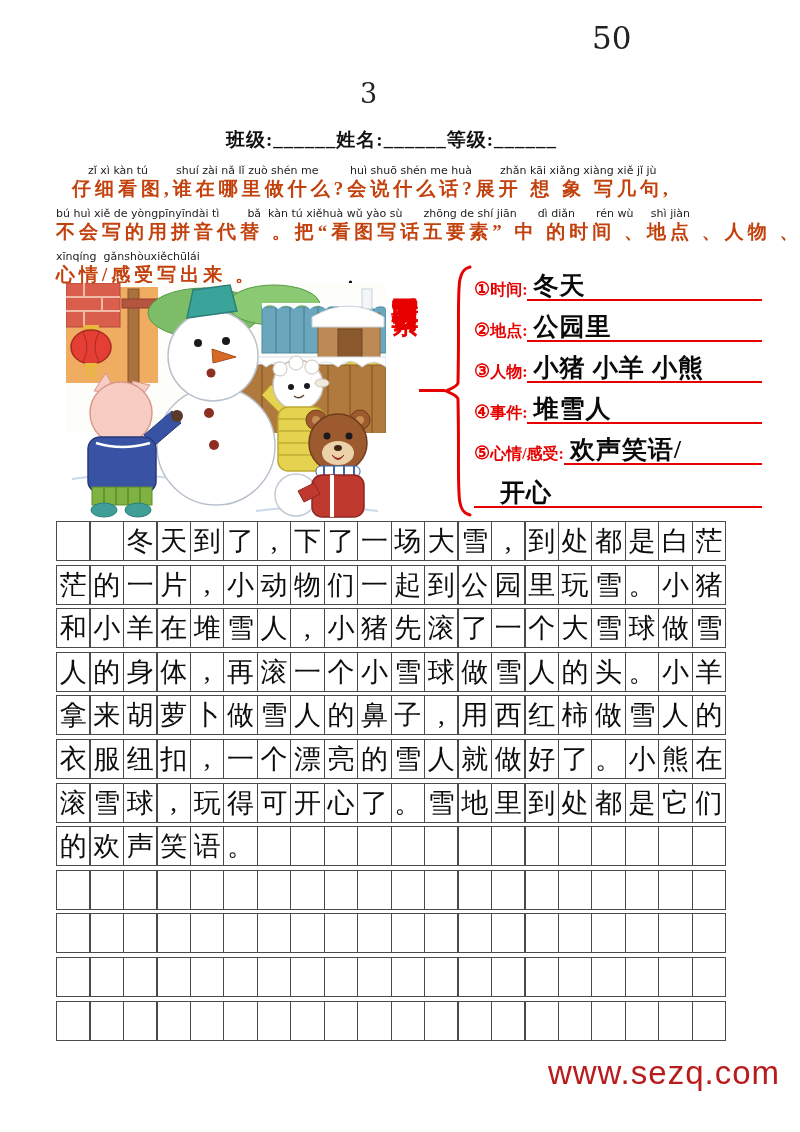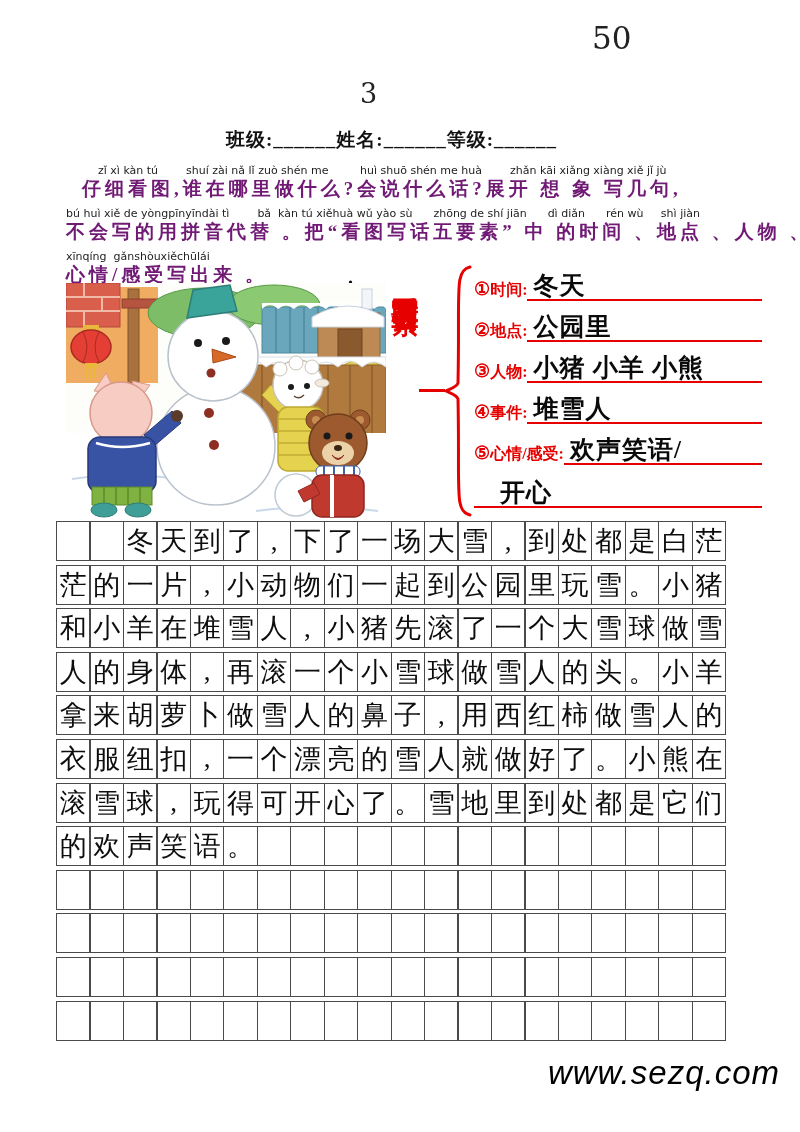--- a/index.html
+++ b/index.html
@@ -5,23 +5,23 @@
   html,body{margin:0;padding:0;background:#ffffff;}
   .page{
     position:relative;width:800px;height:1132px;background:#ffffff;overflow:hidden;
     font-family:"Liberation Serif", serif;color:#111;padding-left:16px;
   }
   
   .page-number{position:absolute;left:592px;top:20px;font-size:31px;font-family:"DejaVu Serif",serif;color:#222;}
   .section-number{position:absolute;left:360px;top:78px;font-size:27px;font-family:"DejaVu Serif",serif;color:#222;}
   .class-line{position:absolute;left:226px;top:127px;font-size:19px;font-weight:bold;letter-spacing:1px;color:#111;white-space:pre;}
   
-  .instructions{position:absolute;left:66px;top:164px;width:706px;}
+  .instructions{position:absolute;left:56px;top:164px;width:706px;}
   .pinyin{font-family:"DejaVu Sans",sans-serif;font-size:11px;color:#222;white-space:pre;line-height:13px;}
-  .hanzi{font-size:19px;font-weight:bold;letter-spacing:4px;color:#701a75;white-space:pre;line-height:24px;margin-bottom:6px;}
+  .hanzi{font-size:19px;font-weight:bold;letter-spacing:4px;color:#c2410c;white-space:pre;line-height:24px;margin-bottom:6px;}
   .hanzi.indent1{padding-left:16px;}
   .pinyin.indent1{padding-left:32px;}
   
   .scene{position:absolute;left:66px;top:283px;width:320px;height:235px;}
   .stray-period{position:absolute;left:348px;top:266px;font-size:20px;font-weight:bold;color:#111;}
   
   .five-elements{position:absolute;left:386px;top:263px;width:378px;height:256px;}
   .fe-title{
     position:absolute;left:0px;top:12px;width:34px;
     font-size:27px;line-height:30px;font-weight:bold;color:#e60000;
@@ -48,22 +48,22 @@
   .grid-row{display:flex;margin-bottom:3.6px;}
   .grid-cell{
     box-sizing:border-box;width:calc(100% / 20);height:40px;
     border:1.2px solid #4a4a4a;margin-left:-1.2px;
     display:flex;align-items:center;justify-content:center;
     font-size:27px;color:#0d0d0d;font-family:"Liberation Serif",serif;
   }
   .grid-row .grid-cell:first-child{margin-left:0;}
   
   .watermark{
-    position:absolute;right:36px;top:1054px;font-size:33px;color:#000000;
-    font-family:"Liberation Sans",sans-serif;letter-spacing:1px;font-style:italic;
+    position:absolute;right:36px;top:1054px;font-size:33px;color:#b91c1c;
+    font-family:"Liberation Sans",sans-serif;letter-spacing:1px;
   }
 </style>
 </head>
 <body>
 
 <div class="page">
 
   <div class="page-number">50</div>
   <div class="section-number">3</div>
   <div class="class-line">班级:______姓名:______等级:______</div>

